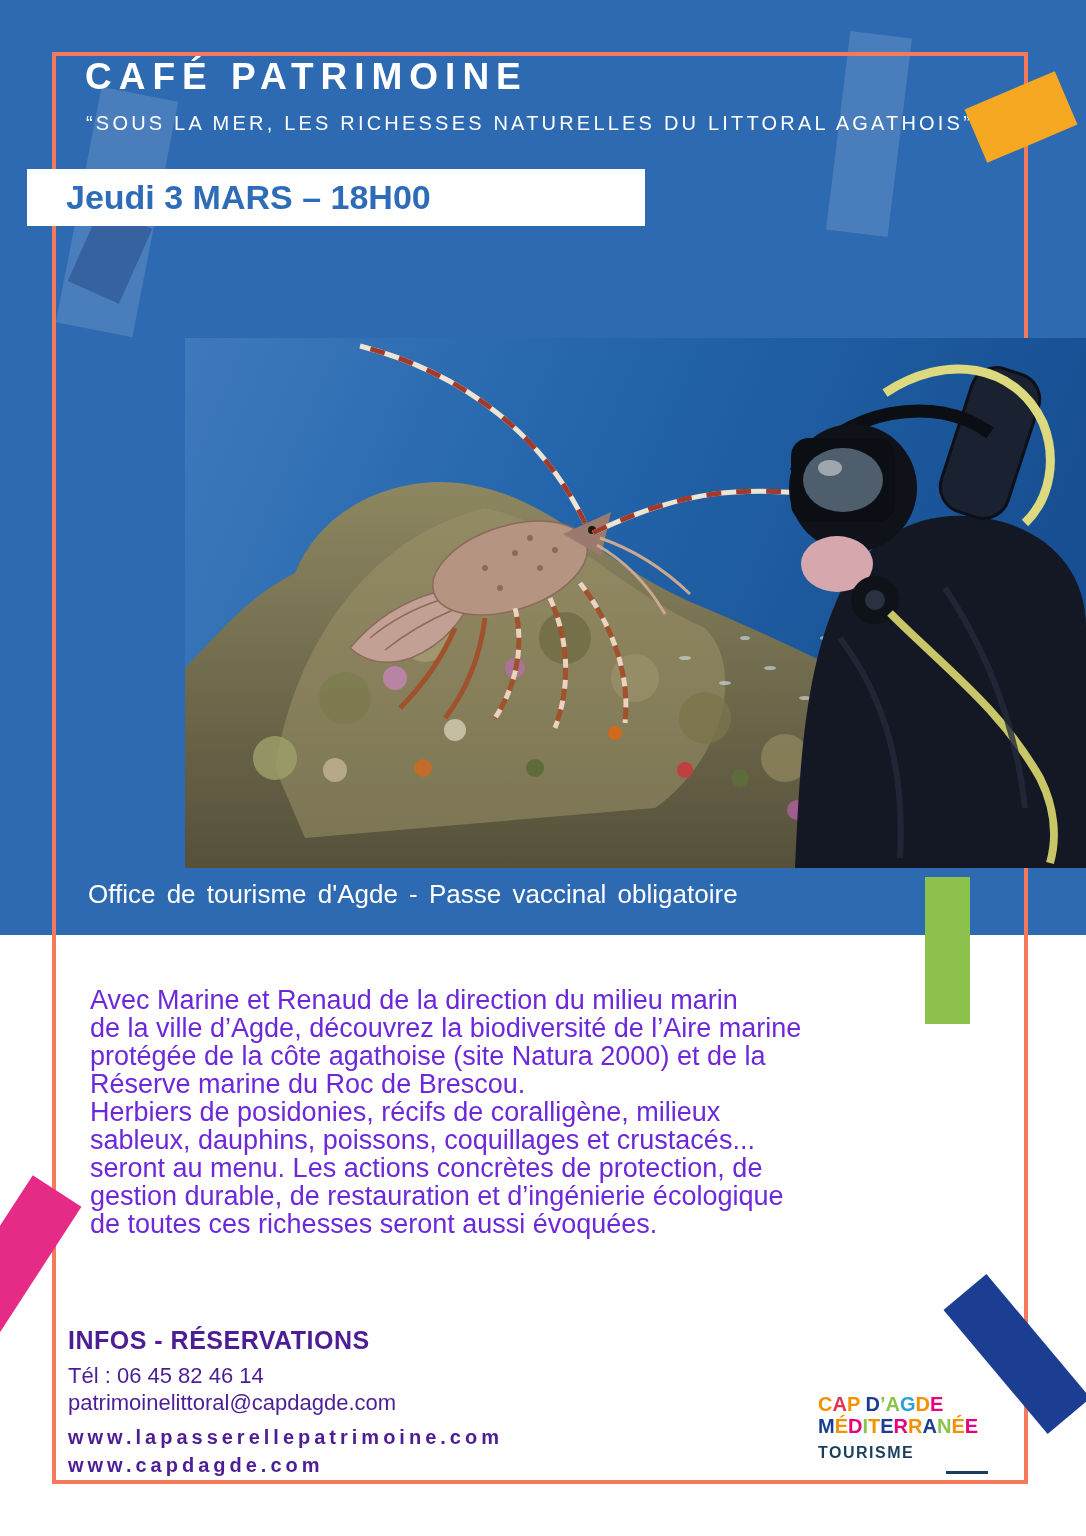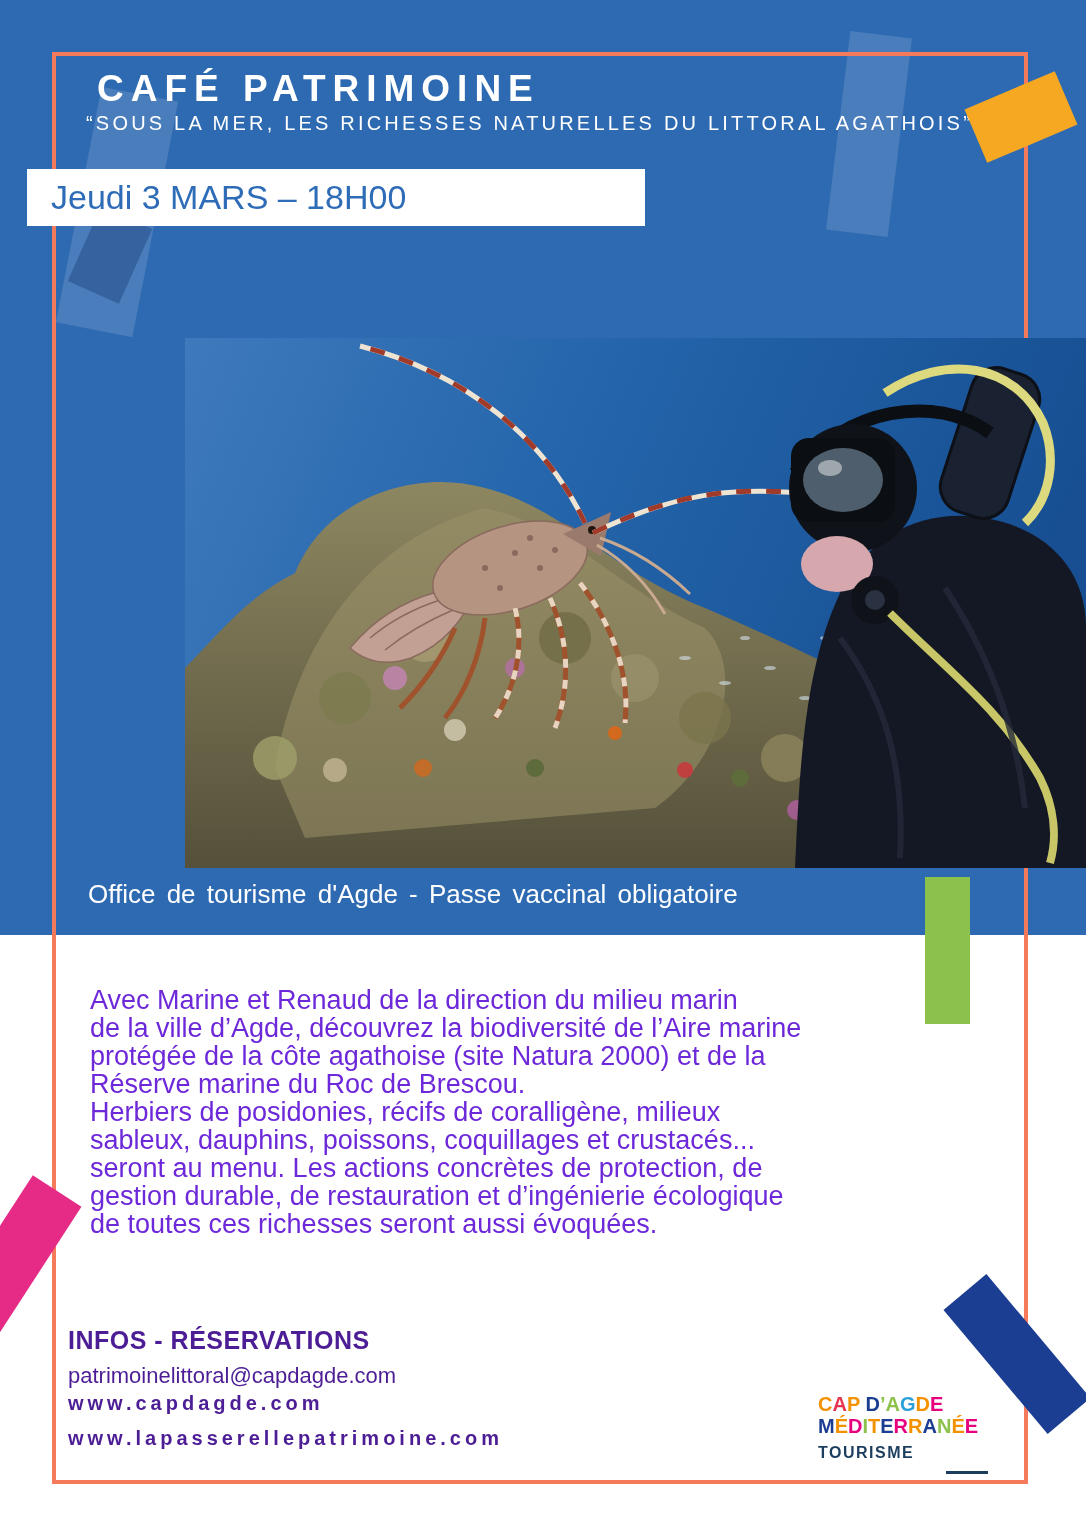--- a/index.html
+++ b/index.html
@@ -9,33 +9,33 @@
     font-family:"Liberation Sans",sans-serif;
   }
   .blue-bg{position:absolute;left:0;top:0;width:1086px;height:935px;background:#2e6ab1;z-index:0;}
   .band{position:absolute;background:rgba(255,255,255,.13);z-index:1;}
   .band-a{left:78px;top:92px;width:78px;height:240px;transform:rotate(11deg);}
   .band-b{left:838px;top:34px;width:62px;height:200px;transform:rotate(7deg);}
   .tape-dark{position:absolute;left:82px;top:214px;width:56px;height:82px;background:rgba(14,44,98,.32);transform:rotate(24deg);z-index:1;}
   .frame{position:absolute;left:52px;top:52px;width:976px;height:1432px;border:4px solid #f5795b;box-sizing:border-box;z-index:2;}
 
   .title{
-    position:absolute;left:85px;top:56px;margin:12px;z-index:3;
+    position:absolute;left:85px;top:56px;margin:0;z-index:3;
     color:#ffffff;font-size:37px;font-weight:600;letter-spacing:7px;white-space:nowrap;
   }
   .subtitle{
     position:absolute;left:86px;top:112px;z-index:3;
     color:#ffffff;font-size:20px;font-weight:500;letter-spacing:3.2px;white-space:nowrap;
   }
   .date-banner{
     position:absolute;left:27px;top:169px;width:618px;height:57px;background:#ffffff;z-index:5;
   }
   .date-banner span{
-    display:block;padding-left:24px;line-height:57px;
-    color:#2e6cb8;font-size:34px;font-weight:400;white-space:nowrap;
+    display:block;padding-left:39px;line-height:57px;
+    color:#2e6cb8;font-size:34px;font-weight:700;white-space:nowrap;
   }
   .details{
     position:absolute;left:85px;top:292px;z-index:6;
     color:#ffffff;font-size:28px;font-weight:500;line-height:37px;white-space:pre-line;
   }
   .photo{
     position:absolute;left:185px;top:338px;width:901px;height:530px;z-index:4;overflow:hidden;background:#2465ab;
   }
   .photo svg{display:block;width:100%;height:100%;}
   .caption{
@@ -217,23 +217,24 @@
 protégée de la côte agathoise (site Natura 2000) et de la
 Réserve marine du Roc de Brescou.
 Herbiers de posidonies, récifs de coralligène, milieux
 sableux, dauphins, poissons, coquillages et crustacés...
 seront au menu. Les actions concrètes de protection, de
 gestion durable, de restauration et d’ingénierie écologique
 de toutes ces richesses seront aussi évoquées.</div>
 
   <div class="contact">
     <div class="c-head">INFOS - RÉSERVATIONS</div>
+    <div class="c-line">Tél : 06 45 82 46 14</div>
     <div class="c-line">patrimoinelittoral@capdagde.com</div>
+    <div class="c-site first">www.lapasserellepatrimoine.com</div>
     <div class="c-site">www.capdagde.com</div>
-    <div class="c-site first">www.lapasserellepatrimoine.com</div>
   </div>
 
   <div class="logo">
     <div class="logo-line"><span style="color: rgb(243, 146, 0);">C</span><span style="color: rgb(230, 52, 80);">A</span><span style="color: rgb(243, 146, 0);">P</span><span> </span><span style="color: rgb(28, 62, 146);">D</span><span style="color: rgb(140, 194, 76);">’</span><span style="color: rgb(140, 194, 76);">A</span><span style="color: rgb(45, 159, 216);">G</span><span style="color: rgb(243, 146, 0);">D</span><span style="color: rgb(230, 0, 126);">E</span></div>
     <div class="logo-line"><span style="color: rgb(28, 62, 146);">M</span><span style="color: rgb(243, 146, 0);">É</span><span style="color: rgb(230, 0, 126);">D</span><span style="color: rgb(140, 194, 76);">I</span><span style="color: rgb(243, 146, 0);">T</span><span style="color: rgb(28, 62, 146);">E</span><span style="color: rgb(230, 0, 126);">R</span><span style="color: rgb(243, 146, 0);">R</span><span style="color: rgb(28, 62, 146);">A</span><span style="color: rgb(140, 194, 76);">N</span><span style="color: rgb(243, 146, 0);">É</span><span style="color: rgb(230, 0, 126);">E</span></div>
     <div class="logo-tourisme">TOURISME</div>
     <div class="logo-underline"></div>
   </div>
 
 </div>

